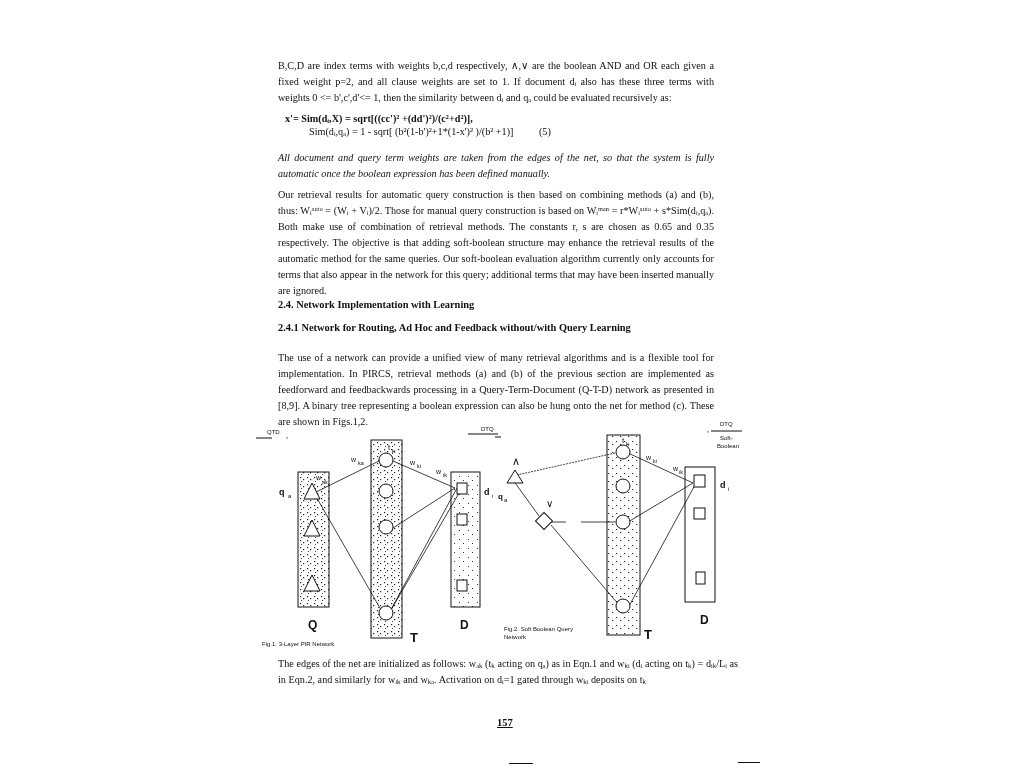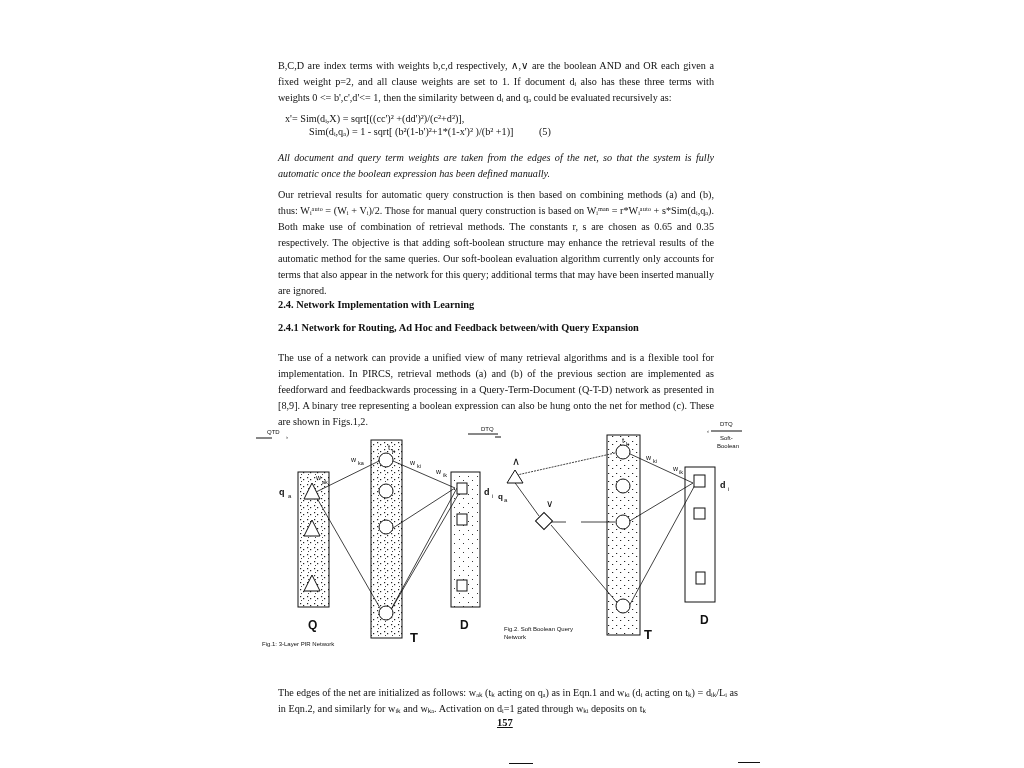--- a/index.html
+++ b/index.html
@@ -9,26 +9,26 @@
   .eq { position:absolute; left:285px; font-size:10.2px; line-height:13.6px; white-space:pre; }
   .heading { position:absolute; left:278px; font-size:10.4px; font-weight:bold; }
   .pagenum { position:absolute; left:497px; top:717px; font-size:10.5px; font-weight:bold;text-decoration:underline; }
   svg text { font-family:"Liberation Sans", sans-serif; fill:#111; }
   .dash { position:absolute; height:1px; background:#111; }
 </style>
 </head>
 <body>
 
 <div class="para" style="top:58px;">B,C,D are index terms with weights b,c,d respectively, ∧,∨ are the boolean AND and OR each given a fixed weight p=2, and all clause weights are set to 1. If document dᵢ also has these three terms with weights 0 &lt;= b',c',d'&lt;= 1, then the similarity between dᵢ and qₐ could be evaluated recursively as:</div>
-<div class="eq" style="top:112px;">x'= Sim(dᵢ,X) = sqrt[((cc')² +(dd')²)/(c²+d²)],</div>
+<div class="eq" style="top:112px;font-weight:bold;">x'= Sim(dᵢ,X) = sqrt[((cc')² +(dd')²)/(c²+d²)],</div>
 <div class="eq" style="top:125px;margin-left:24px;">Sim(dᵢ,qₐ) = 1 - sqrt[ (b²(1-b')²+1*(1-x')² )/(b² +1)]          (5)</div>
 <div class="para" style="top:150px;font-style:italic;">All document and query term weights are taken from the edges of the net, so that the system is fully automatic once the boolean expression has been defined manually.</div>
 <div class="para" style="top:187px;">Our retrieval results for automatic query construction is then based on combining methods (a) and (b), thus: Wᵢᵃᵘᵗᵒ = (Wᵢ + Vᵢ)/2. Those for manual query construction is based on Wᵢᵐᵃⁿ = r*Wᵢᵃᵘᵗᵒ + s*Sim(dᵢ,qₐ). Both make use of combination of retrieval methods. The constants r, s are chosen as 0.65 and 0.35 respectively. The objective is that adding soft-boolean structure may enhance the retrieval results of the automatic method for the same queries. Our soft-boolean evaluation algorithm currently only accounts for terms that also appear in the network for this query; additional terms that may have been inserted manually are ignored.</div>
 <div class="heading" style="top:299px;text-align:right;">2.4.  Network Implementation with Learning</div>
-<div class="heading" style="top:322px;">2.4.1 Network for Routing, Ad Hoc and Feedback between/with Query Expansion</div>
+<div class="heading" style="top:322px;">2.4.1 Network for Routing, Ad Hoc and Feedback without/with Query Learning</div>
 <div class="para" style="top:350px;">The use of a network can provide a unified view of many retrieval algorithms and is a flexible tool for implementation. In PIRCS, retrieval methods (a) and (b) of the previous section are implemented as feedforward and feedbackwards processing in a Query-Term-Document (Q-T-D) network as presented in [8,9]. A binary tree representing a boolean expression can also be hung onto the net for method (c). These are shown in Figs.1,2.</div>
 
 <svg style="position:absolute;left:250px;top:420px;" width="250" height="230" viewBox="0 0 250 230">
   <defs>
     <pattern id="stipple" width="7" height="7" patternUnits="userSpaceOnUse">
       <rect width="7" height="7" fill="#fff"></rect>
       <rect x="1" y="1" width="1.2" height="1.2" fill="#222"></rect>
       <rect x="4" y="3" width="1.2" height="1.2" fill="#222"></rect>
       <rect x="2" y="5" width="1" height="1" fill="#444"></rect>
     </pattern>
@@ -152,17 +152,17 @@
   <text x="178" y="56" font-size="7">w</text>
   <text x="184" y="59" font-size="5.5">ik</text>
   <text x="225" y="73" font-size="9" font-weight="bold">d</text>
   <text x="233" y="76" font-size="6">i</text>
   <text x="149" y="224" font-size="13" font-weight="bold">T</text>
   <text x="205" y="209" font-size="12" font-weight="bold">D</text>
   <text x="9" y="216" font-size="6">Fig.2. Soft Boolean Query</text>
   <text x="9" y="224" font-size="6">Network</text>
 </svg>
 
-<div class="para" style="top:685px;width:460px;">The edges of the net are initialized as follows: wₐₖ (tₖ acting on qₐ) as in Eqn.1 and wₖᵢ (dᵢ acting on tₖ) = dᵢₖ/Lᵢ as in Eqn.2, and similarly for wᵢₖ and wₖₐ. Activation on dᵢ=1 gated through wₖᵢ deposits on tₖ</div>
+<div class="para" style="top:656px;width:460px;">The edges of the net are initialized as follows: wₐₖ (tₖ acting on qₐ) as in Eqn.1 and wₖᵢ (dᵢ acting on tₖ) = dᵢₖ/Lᵢ as in Eqn.2, and similarly for wᵢₖ and wₖₐ. Activation on dᵢ=1 gated through wₖᵢ deposits on tₖ</div>
 <div class="pagenum">157</div>
 
 <div class="dash" style="left:509px;top:763px;width:24px;"></div>
 <div class="dash" style="left:738px;top:762px;width:22px;"></div>
 
 </body></html>

